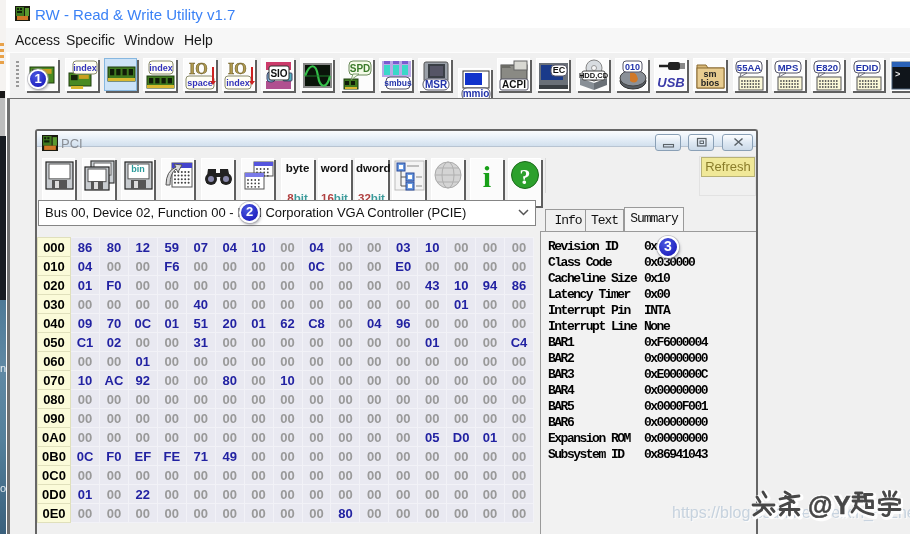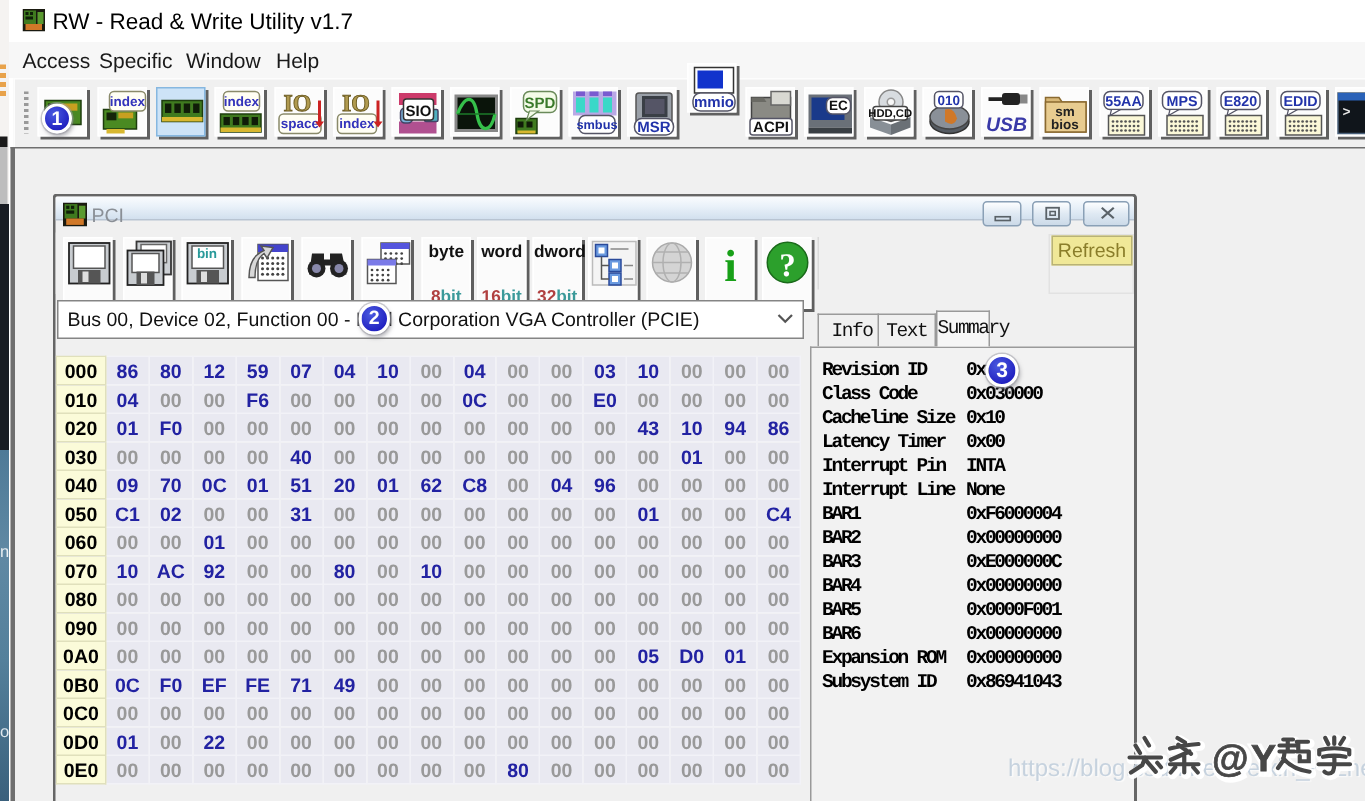--- a/index.html
+++ b/index.html
@@ -11,21 +11,21 @@
 #strip { left:0; top:0; width:7px; height:534px; background:#f5f3f1; z-index:0; }
 #strip .blk { position:absolute; left:0; top:91px; width:5px; height:7px; background:#1a1a1a; }
 #strip .gr { position:absolute; left:0; top:98px; width:5px; height:38px; background:#bdbdbd; }
 #strip .dk { position:absolute; left:0; top:136px; width:7px; height:164px; background:#181c22; }
 #strip .bl { position:absolute; left:0; top:300px; width:7px; height:234px; background:linear-gradient(180deg,#4e7a97,#6089a4 30%,#54809b 60%,#3a607c); }
 #strip .or { position:absolute; left:0; top:43px; width:4px; height:22px; background:repeating-linear-gradient(180deg,#e8a24a 0 3px,#f5f3f1 3px 6px); }
 
 
 #app { left:6px; top:0; width:904px; height:534px; background:#fff; z-index:1; }
 #titlebar { position:absolute; left:0; top:0; width:100%; height:28px; background:#ffffff; }
-#titlebar .ttl { position:absolute; left:29px; top:6px; font-size:15px; color:#000000; }
+#titlebar .ttl { position:absolute; left:29px; top:6px; font-size:15px; color:#3b82f6; }
 #menubar { position:absolute; left:0; top:28px; width:100%; height:24px; background:#f7f7f7; }
 #menubar span { position:absolute; top:4px; font-size:14px; color:#1a1a1a; }
 #toolbar { position:absolute; left:3px; top:52px; width:901px; height:46px; background:#f0f0f0; border-top:1px solid #fdfdfd; border-left:1px solid #fdfdfd; }
 .grip { position:absolute; left:10px; top:61px; width:3px; height:28px; background-image:repeating-linear-gradient(180deg,#999 0 2px,transparent 2px 4px); }
 .tb { position:absolute; width:33px; height:33px; background:#fcfcfc; border:1px solid #fff; box-shadow:2px 2px 0 #606060; }
 .tb.sel { background:#cde3f7; border:1px solid #86b7e0; }
 .tb svg { display:block; }
 
 
 #mdi { left:7px; top:98px; width:903px; height:436px; background:#f0f0f0; border-left:3px solid #6f6f6f; border-top:1px solid #6f6f6f; z-index:1; }
@@ -208,21 +208,21 @@
       </div>
 <div class="tb" style="left:412px;top:58px">
         <svg width="33" height="33" viewBox="0 0 33 33">
           <rect x="5" y="3" width="24" height="20" rx="2" fill="#9aa0a8" stroke="#555"></rect>
           <rect x="9" y="5" width="17" height="14" fill="#3a3f46"></rect>
           <rect x="11" y="7" width="13" height="10" fill="#556"></rect>
           <rect x="4" y="20" width="26" height="11" rx="5" fill="#fff" stroke="#556"></rect>
           <text x="17" y="29" font-size="10" font-weight="bold" fill="#2233aa" text-anchor="middle" font-family="Liberation Sans">MSR</text>
         </svg>
       </div>
-<div class="tb" style="left:452px;top:42px">
+<div class="tb" style="left:452px;top:68px">
         <svg width="33" height="33" viewBox="0 0 33 33">
           <rect x="4" y="2" width="26" height="17" fill="#fff" stroke="#333"></rect>
           <rect x="6" y="4" width="17" height="12" fill="#1133cc"></rect>
           <rect x="3" y="19" width="28" height="12" rx="5" fill="#fff" stroke="#556"></rect>
           <text x="17" y="28" font-size="10" font-weight="bold" fill="#2233aa" text-anchor="middle" font-family="Liberation Sans">mmio</text>
         </svg>
       </div>
 <div class="tb" style="left:491px;top:58px">
         <svg width="33" height="33" viewBox="0 0 33 33">
           <rect x="3" y="6" width="26" height="18" fill="#8a8a84" stroke="#444"></rect>
@@ -553,21 +553,21 @@
           <text x="16" y="25" font-size="22" font-weight="bold" fill="#fff" text-anchor="middle" font-family="Liberation Serif">?</text>
         </svg></div>
     <div style="position:absolute;left:662px;top:25px;width:57px;height:40px;border:1px solid #e2e2e2;background:#f0f0f0"></div>
     <div style="position:absolute;left:508px;top:27px;width:1px;height:35px;background:#dadada"></div>
     <div id="refresh">Refresh</div>
     <div id="combo">Bus 00, Device 02, Function 00 - Intel Corporation VGA Controller (PCIE)<svg class="arr" viewBox="0 0 11 7">
           <path d="M1 1 L5.5 5.5 L10 1" stroke="#555" stroke-width="1.5" fill="none"></path>
         </svg></div>
     <div class="tab" style="left:508px;top:78px;width:41px;text-align:center;padding-left:5px">Info</div>
     <div class="tab" style="left:549px;top:78px;width:38px;border-left:none">Text</div>
-    <div class="tab on" style="left:587px;top:76px;width:36px;height:24px">Summary</div>
+    <div class="tab on" style="left:587px;top:76px;width:60px;height:24px">Summary</div>
     <div id="rpanel" style="padding-top:7px">
 <div class="srow">Revision ID<span class="sv">0x04</span></div>
 <div class="srow">Class Code<span class="sv">0x030000</span></div>
 <div class="srow">Cacheline Size<span class="sv">0x10</span></div>
 <div class="srow">Latency Timer<span class="sv">0x00</span></div>
 <div class="srow">Interrupt Pin<span class="sv">INTA</span></div>
 <div class="srow">Interrupt Line<span class="sv">None</span></div>
 <div class="srow">BAR1<span class="sv">0xF6000004</span></div>
 <div class="srow">BAR2<span class="sv">0x00000000</span></div>
 <div class="srow">BAR3<span class="sv">0xE000000C</span></div>

